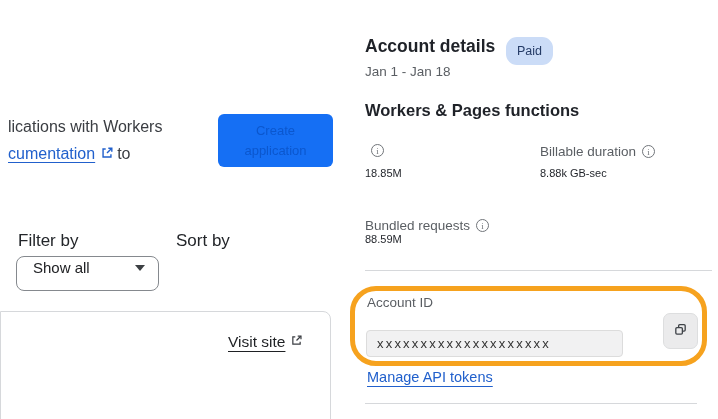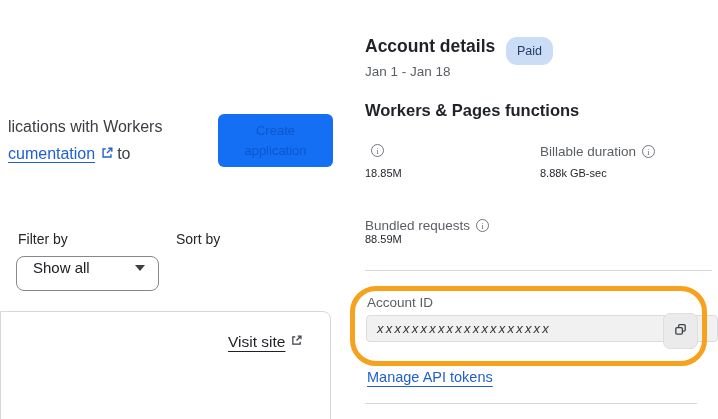--- a/index.html
+++ b/index.html
@@ -18,21 +18,21 @@
   .abs{position:absolute;}
   
   .intro{left:0;top:113px;font-size:16px;line-height:27px;color:#3A3D42;white-space:nowrap;padding-left:8px;}
   .intro a{color:var(--link-blue);text-decoration:underline;text-underline-offset:3px;cursor:pointer;}
   .ext-icon{display:inline-block;vertical-align:-1px;margin:0 3px 0 5px;}
   .create-btn{
     left:218px;top:114px;width:115px;height:53px;border:none;border-radius:6px;
     background:var(--accent-blue);color:var(--accent-blue-text);
     font-family:inherit;font-size:13px;line-height:20px;text-align:center;cursor:pointer;padding:0 25px;
   }
-  .field-label{font-size:14px;color:#23262A;}
+  .field-label{font-size:17px;color:#23262A;}
   .lbl-filter{left:18px;top:231px;}
   .lbl-sort{left:176px;top:231px;}
   .select{
     height:35px;border:1px solid var(--border-gray);border-radius:8px;background:#fff;
     display:flex;align-items:center;justify-content:space-between;
     padding:0 13px 12px 16px;font-size:15px;color:#202124;cursor:pointer;
   }
   .select-filter{left:16px;top:256px;width:143px;}
   .select-sort{left:176px;top:256px;width:155px;}
   .chev{width:0;height:0;border-left:5px solid transparent;border-right:5px solid transparent;border-top:6px solid #3C4043;margin-left:10px;}
@@ -60,23 +60,23 @@
   }
   .divider{height:1px;background:var(--divider);}
   .div-top{left:365px;top:270px;width:347px;}
   .div-bottom{left:365px;top:403px;width:332px;}
   .highlight-ring{
     left:350px;top:286px;width:357px;height:80px;border:5px solid var(--highlight-orange);
     border-radius:26px;pointer-events:none;
   }
   .acct-id-label{left:367px;top:295px;font-size:13.5px;color:var(--text-muted);}
   .acct-id-input{
-    left:366px;top:315px;width:352px;height:27px;background:var(--input-bg);
+    left:366px;top:330px;width:257px;height:27px;background:var(--input-bg);
     border:1px solid #DCDCDC;border-radius:4px;display:flex;align-items:center;
-    padding-left:10px;font-size:13px;letter-spacing:2.2px;color:#333;overflow:hidden;white-space:nowrap;font-style:italic;
+    padding-left:10px;font-size:13px;letter-spacing:2.2px;color:#333;overflow:hidden;white-space:nowrap;
   }
   .copy-btn{
     left:663px;top:313px;width:35px;height:36px;background:var(--button-gray-bg);
     border:1px solid #DDDEDF;border-radius:7px;display:flex;align-items:center;justify-content:center;cursor:pointer;
   }
   .manage-link{left:367px;top:369px;font-size:14.5px;}
   .manage-link a{color:var(--link-blue);text-decoration:underline;text-underline-offset:4px;cursor:pointer;}
 </style>
 </head>
 <body>

